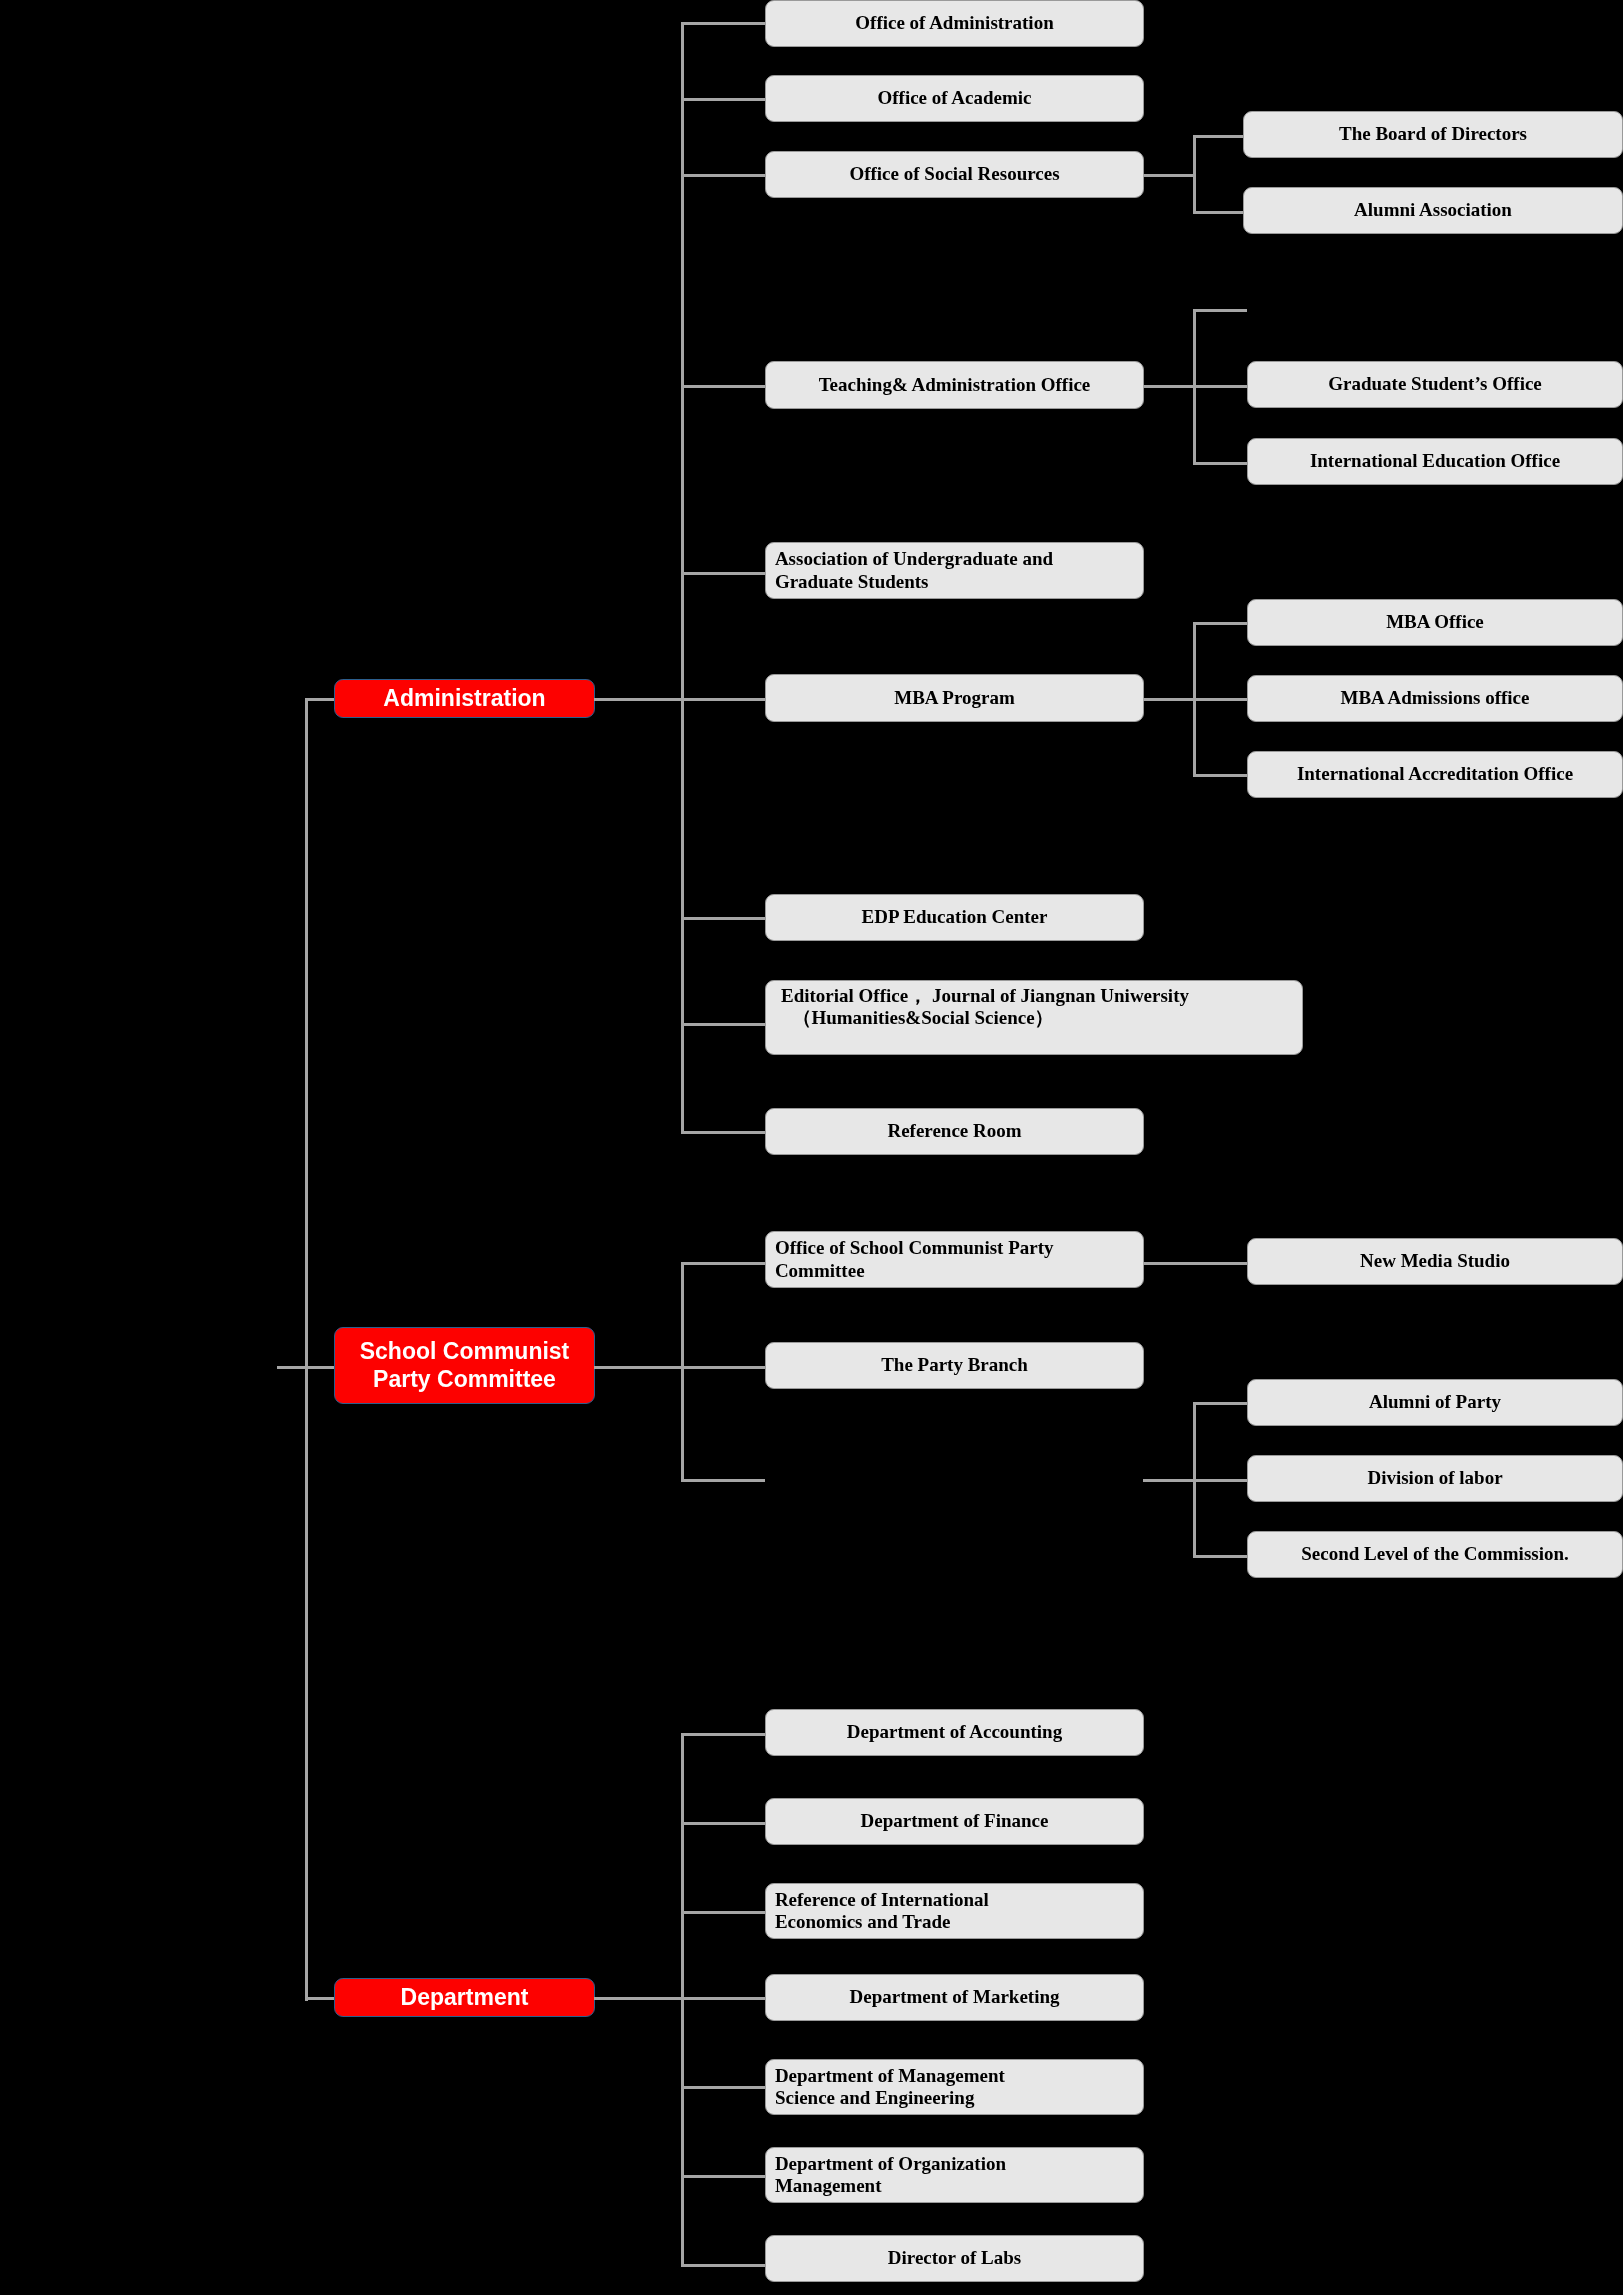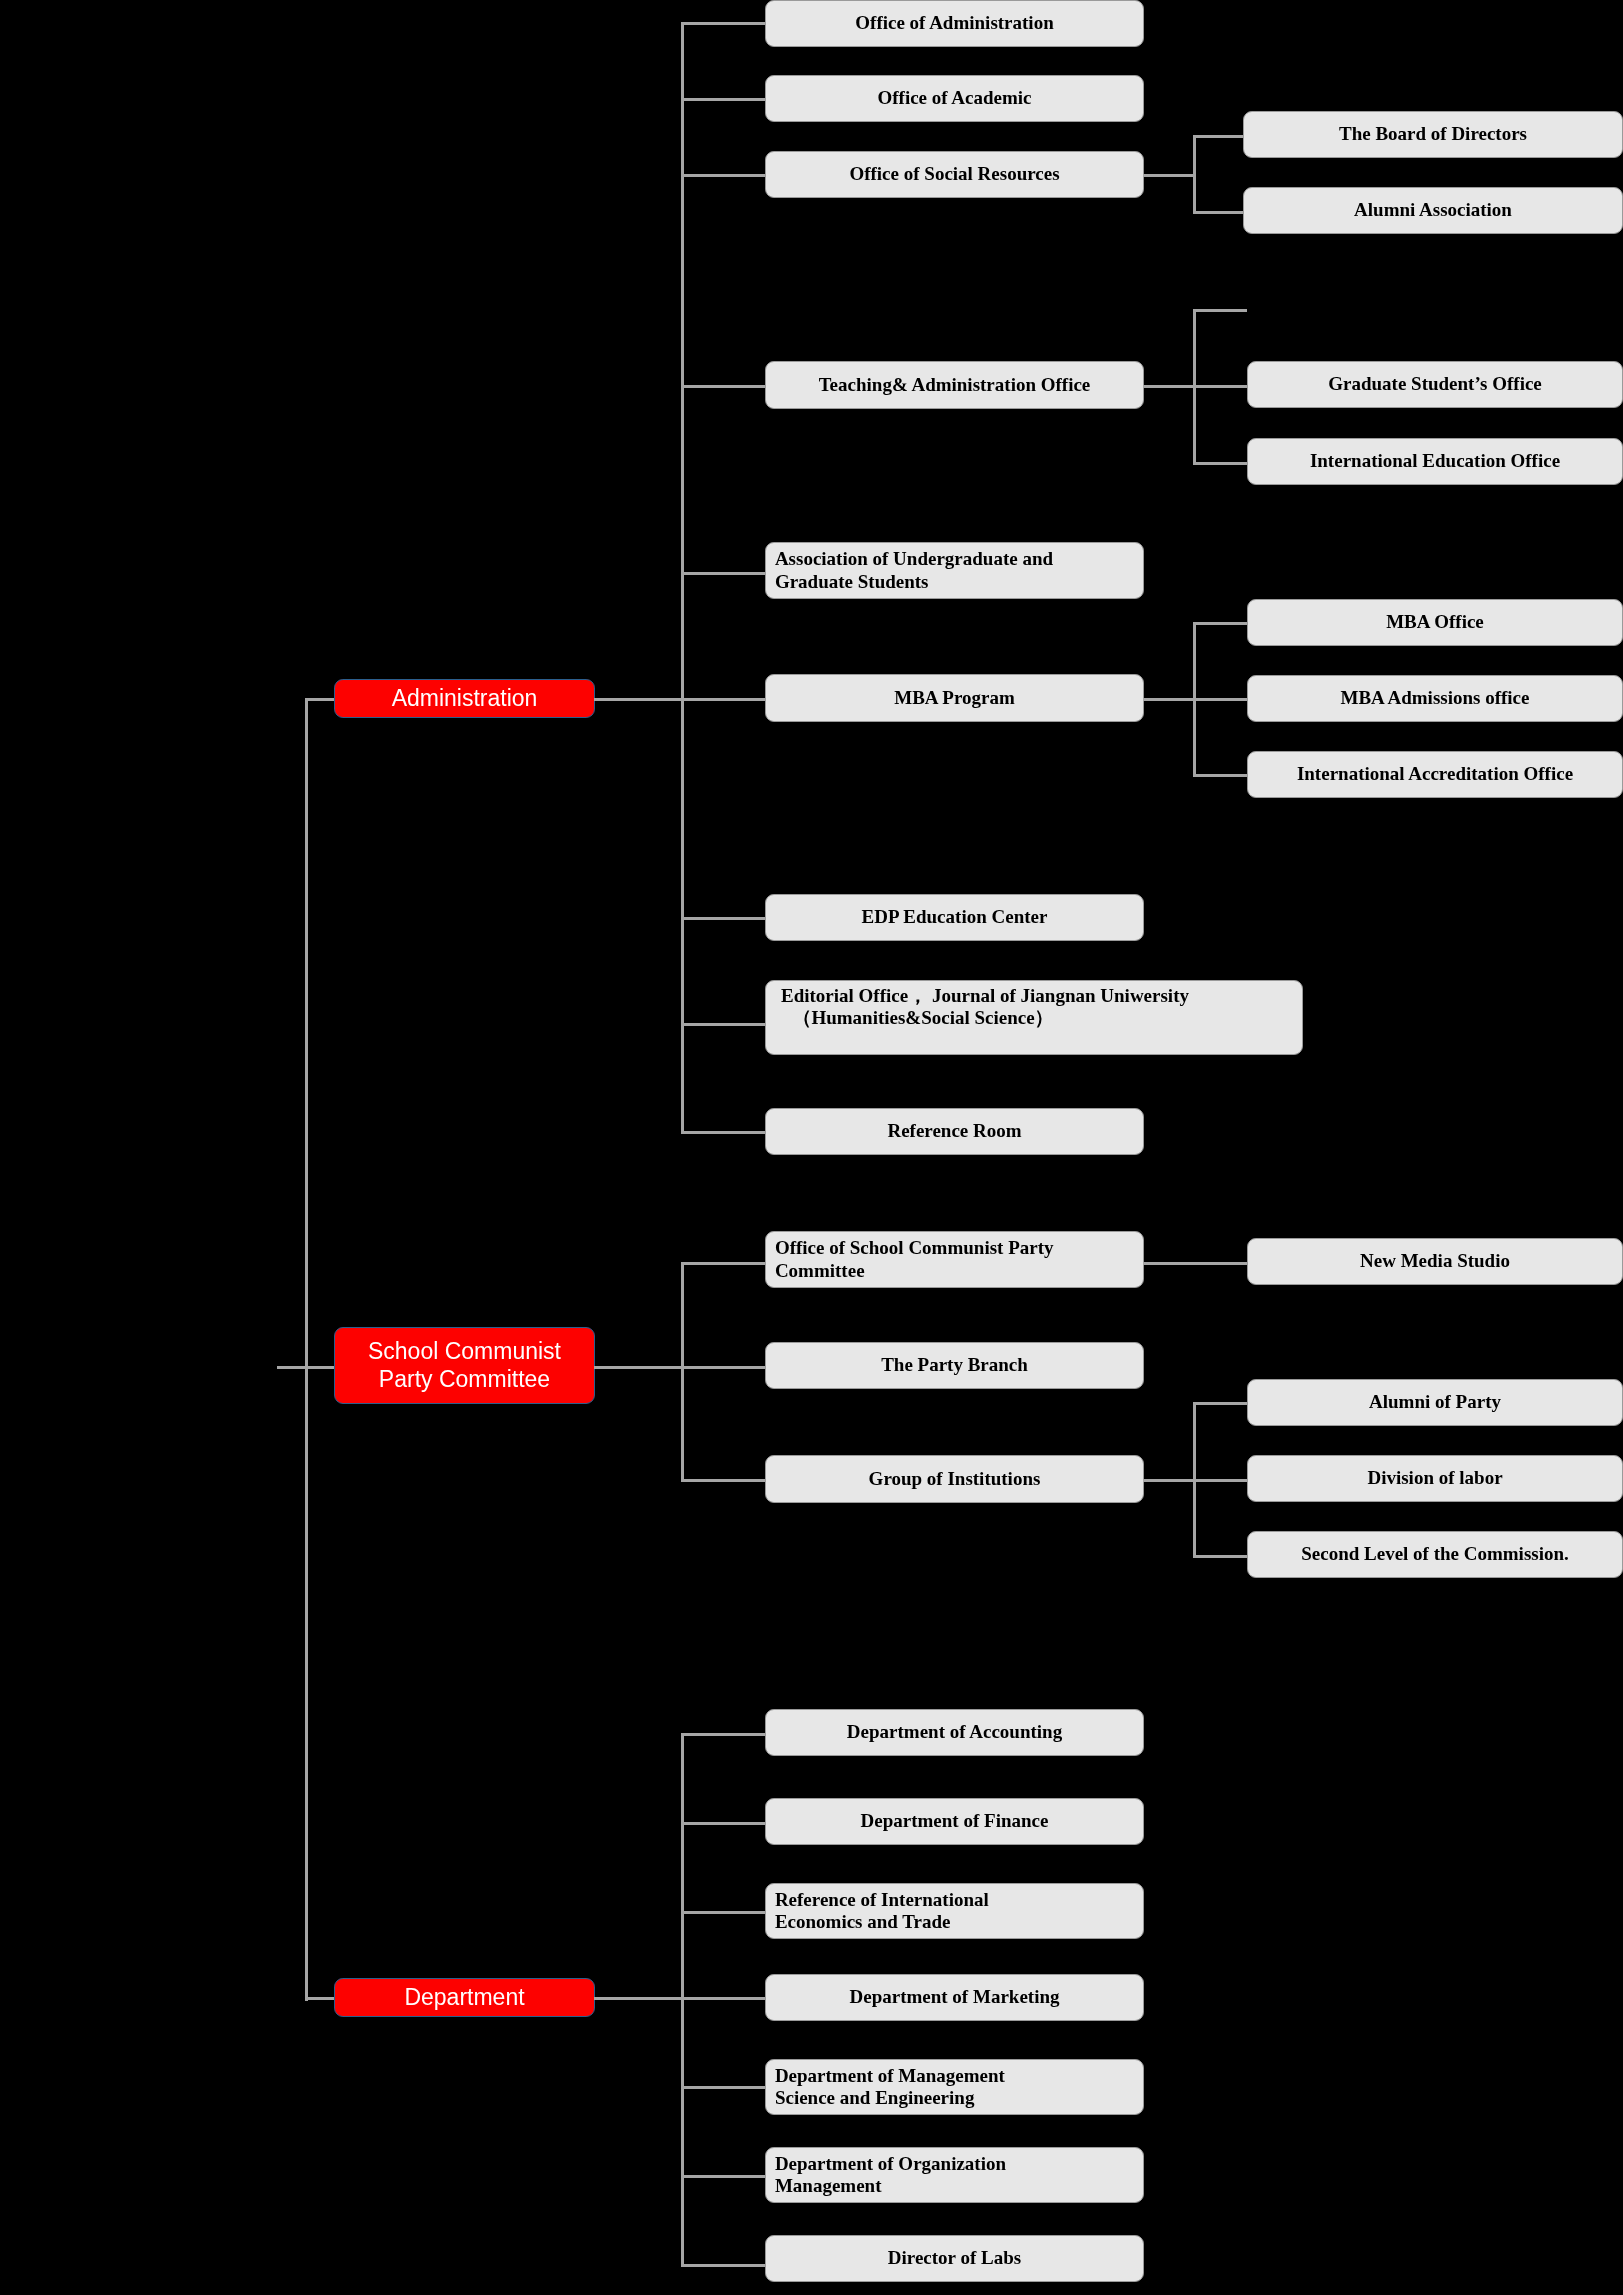--- a/index.html
+++ b/index.html
@@ -41,21 +41,21 @@
     box-shadow: 2.5px 2.5px 1.9px rgba(0,0,0,0.55);
     color: #000000;
     font-weight: bold;
     font-size: 19px;
     font-family: "Liberation Serif", "DejaVu Serif", serif;
   }
   .node.red {
     background: #fd0100;
     border: 1.9px solid #2b5f8e;
     color: #ffffff;
-    font-weight: normal;
+    font-weight: bold;
     font-size: 23px;
     font-family: "Liberation Sans", "DejaVu Sans", sans-serif;
     justify-content: center;
     text-align: center;
   }
   .node.center { justify-content: center; text-align: center; }
   .node.left   { justify-content: flex-start; text-align: left; }
   .node .txt { display: block; width: 100%; }
 </style>
 </head>
@@ -192,23 +192,20 @@
   <div class="ln h" style="left:1143px; top:1262px; width:105px;"></div>
 
   <div class="node grey center" style="left:1247px; top:1238px; width:376px; height:47px;">
     <span class="txt">New Media Studio</span>
   </div>
 
   <div class="node grey center" style="left:765px; top:1342px; width:379px; height:47px;">
     <span class="txt">The Party Branch</span>
   </div>
 
-  <div class="node grey center" style="left:765px; top:1455px; width:379px; height:48px;">
-    <span class="txt">Group of Institutions</span>
-  </div>
 
   <div class="ln h" style="left:1143px; top:1479px; width:52px;"></div>
   <div class="ln v" style="left:1193px; top:1402px; height:155px;"></div>
   <div class="ln h" style="left:1193px; top:1402px; width:54px;"></div>
   <div class="ln h" style="left:1193px; top:1479px; width:54px;"></div>
   <div class="ln h" style="left:1193px; top:1555px; width:54px;"></div>
 
   <div class="node grey center" style="left:1247px; top:1379px; width:376px; height:47px;">
     <span class="txt">Alumni of Party</span>
   </div>

